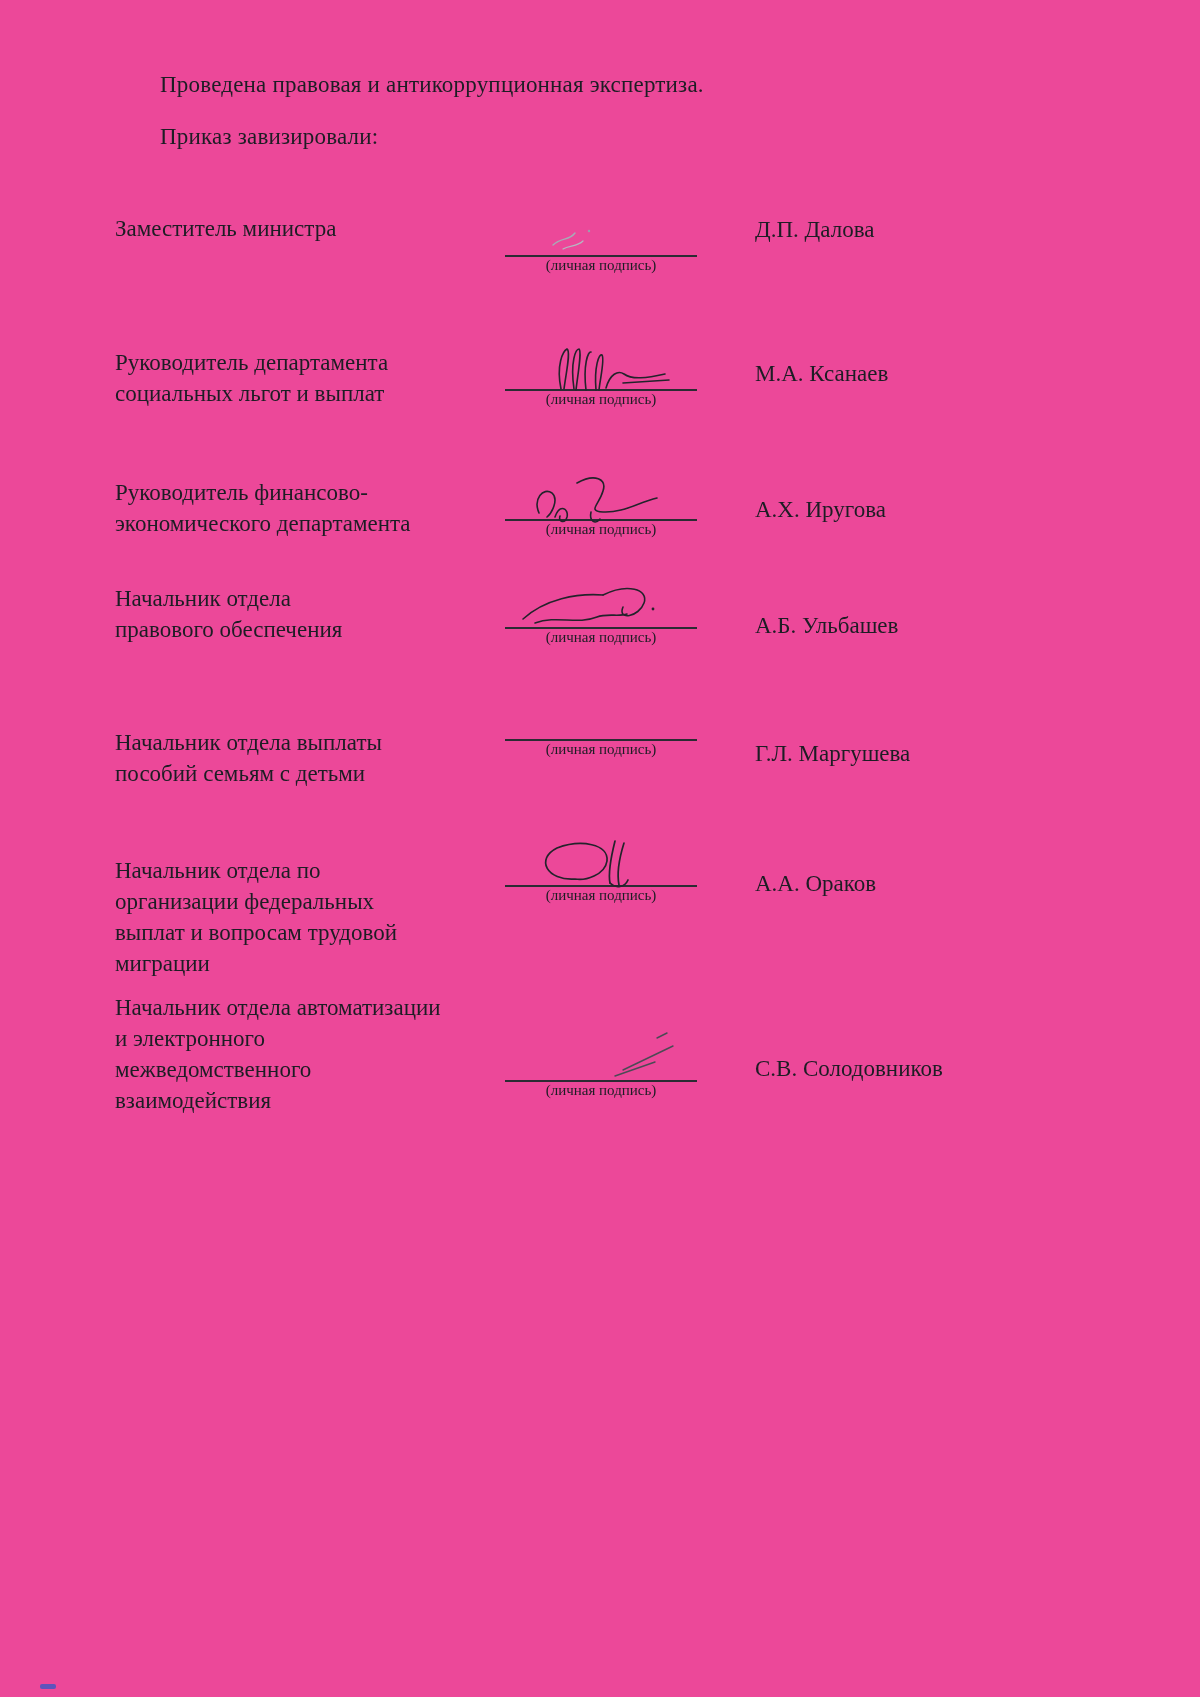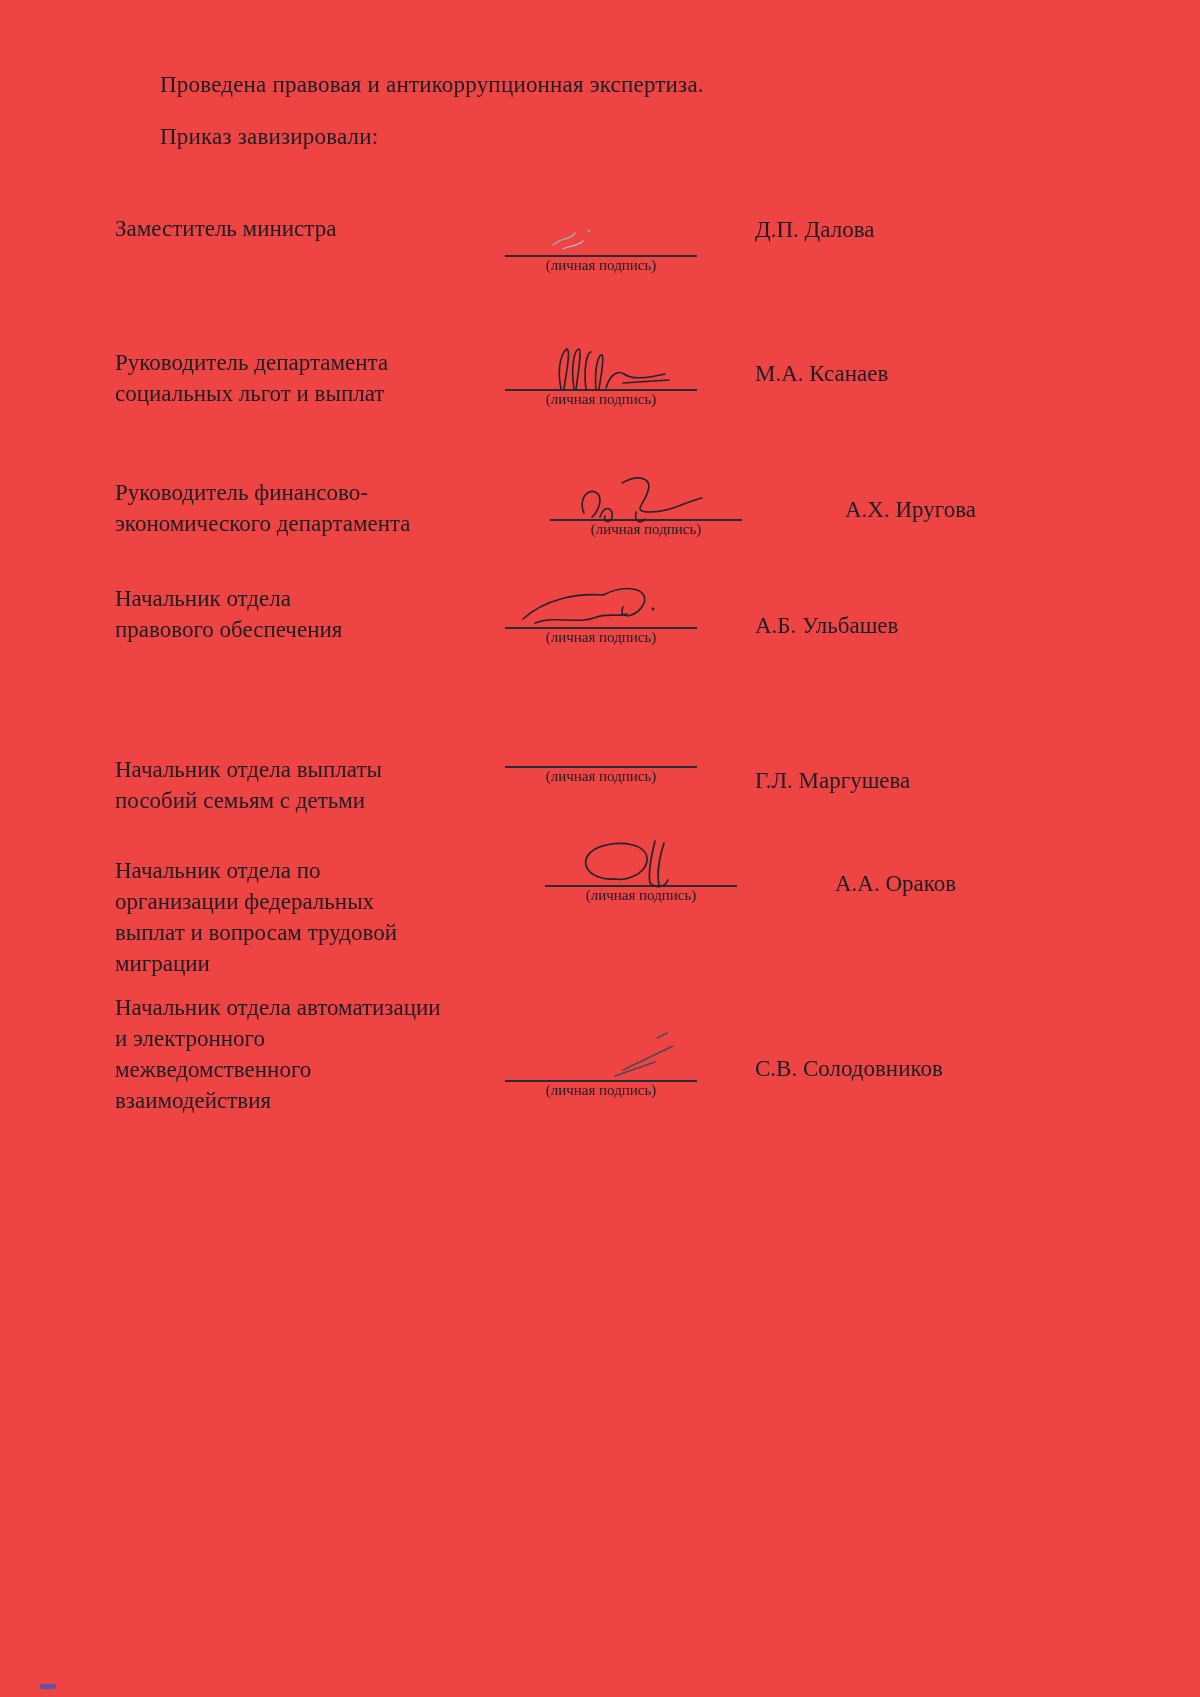--- a/index.html
+++ b/index.html
@@ -1,20 +1,20 @@
 <!DOCTYPE html>
 <html><head>
 <meta charset="utf-8">
 <style>
   html,body{margin:0;padding:0;background:#ffffff;}
   .page{
     position:relative;
     width:1200px;
     height:1697px;
-    background:#ef4444;
+    background:#ec4899;
     font-family:"Liberation Serif","DejaVu Serif",serif;
     color:#1d1d24;
     overflow:hidden;
   }
   .intro{
     position:absolute;
     left:160px;
     font-size:23px;
     letter-spacing:.2px;
     white-space:nowrap;
@@ -64,24 +64,24 @@
   }
   .col-name{
     margin-left:58px;
     font-size:23px;
     white-space:nowrap;
     text-align:right;
   }
 
   .row-1{top:213px;} .row-1 .sig-area{height:42px;} .row-1 .col-name{padding-top:4px;}
   .row-2{top:347px;} .row-2 .sig-area{height:42px;} .row-2 .col-name{padding-top:14px;}
-  .row-3{top:477px;gap:45px;} .row-3 .sig-area{height:42px;} .row-3 .col-name{padding-top:20px;}
+  .row-3{top:477px;} .row-3 .sig-area{height:42px;} .row-3 .col-name{padding-top:20px;}
   .row-4{top:583px;} .row-4 .sig-area{height:44px;} .row-4 .col-name{padding-top:30px;}
-  .row-5{top:727px;margin-top:27px;} .row-5 .sig-area{height:12px;} .row-5 .col-name{padding-top:14px;}
-  .row-6{top:855px;gap:40px;} .row-6 .sig-area{height:30px;} .row-6 .col-name{padding-top:16px;}
+  .row-5{top:727px;} .row-5 .sig-area{height:12px;} .row-5 .col-name{padding-top:14px;}
+  .row-6{top:855px;} .row-6 .sig-area{height:30px;} .row-6 .col-name{padding-top:16px;}
   .row-7{top:992px;} .row-7 .sig-area{height:88px;} .row-7 .col-name{padding-top:64px;}
 
   .artifact{
     position:absolute;
     left:40px;
     top:1684px;
     width:16px;
     height:5px;
     background:#3a57c4;
     opacity:.8;

